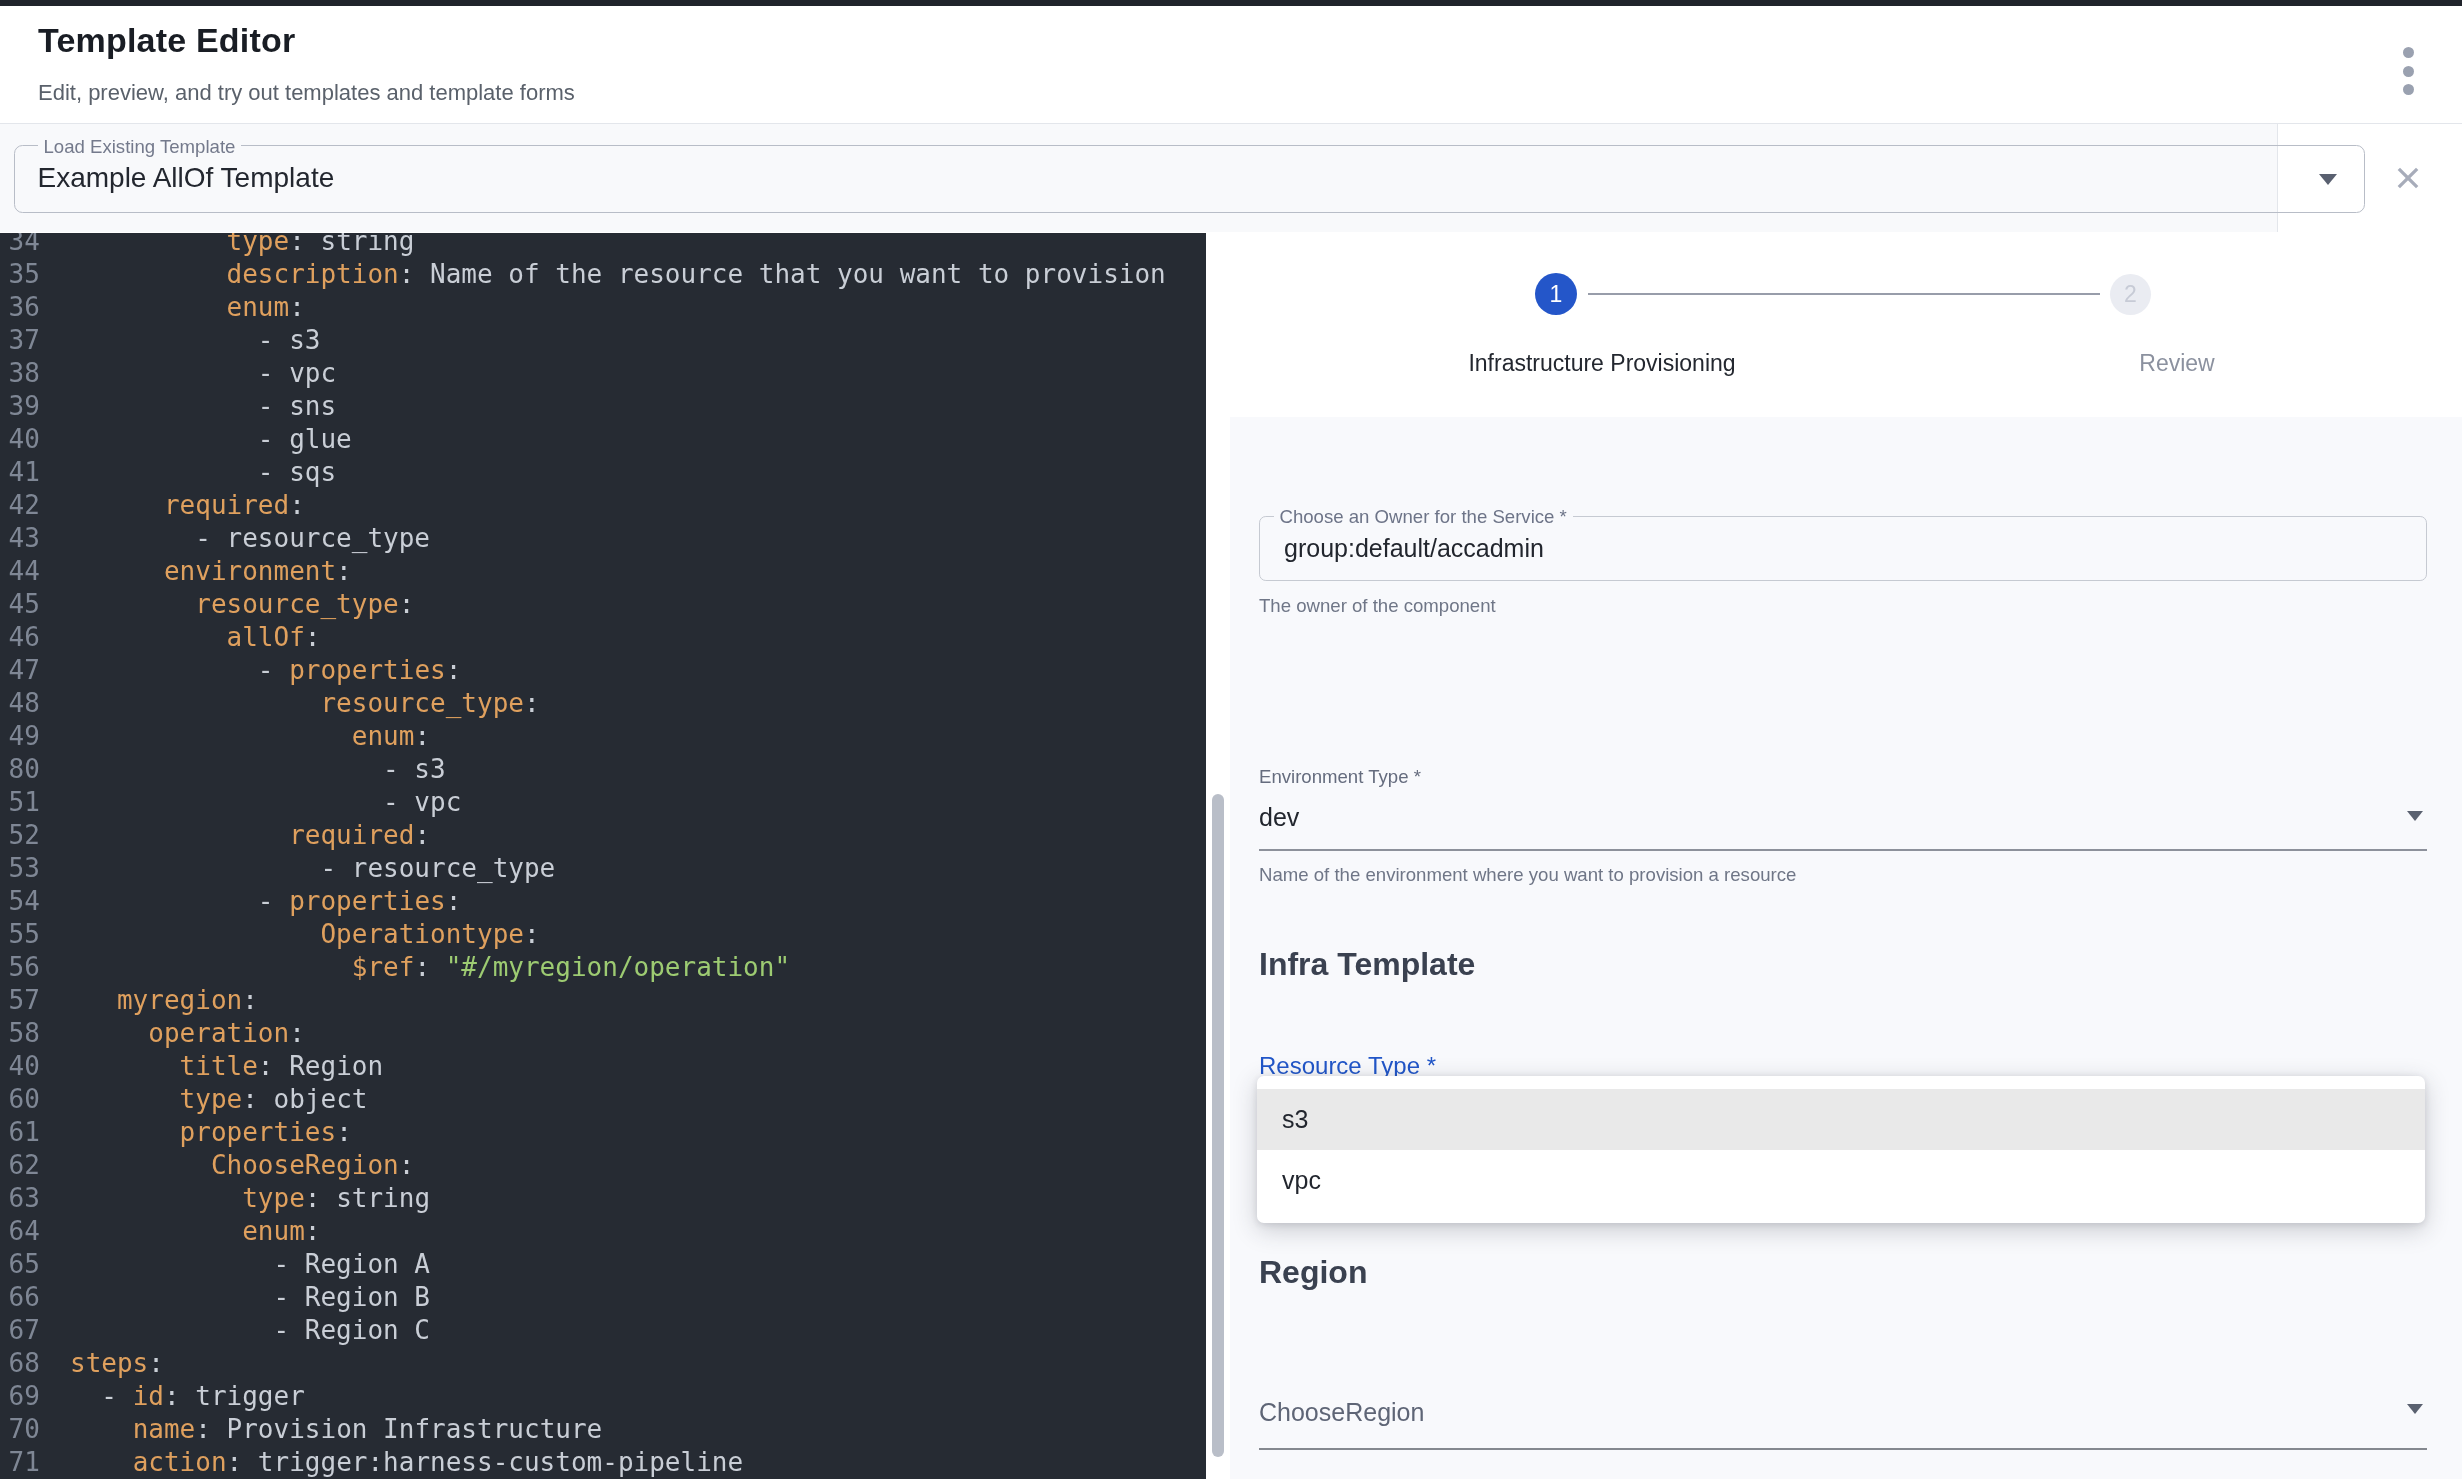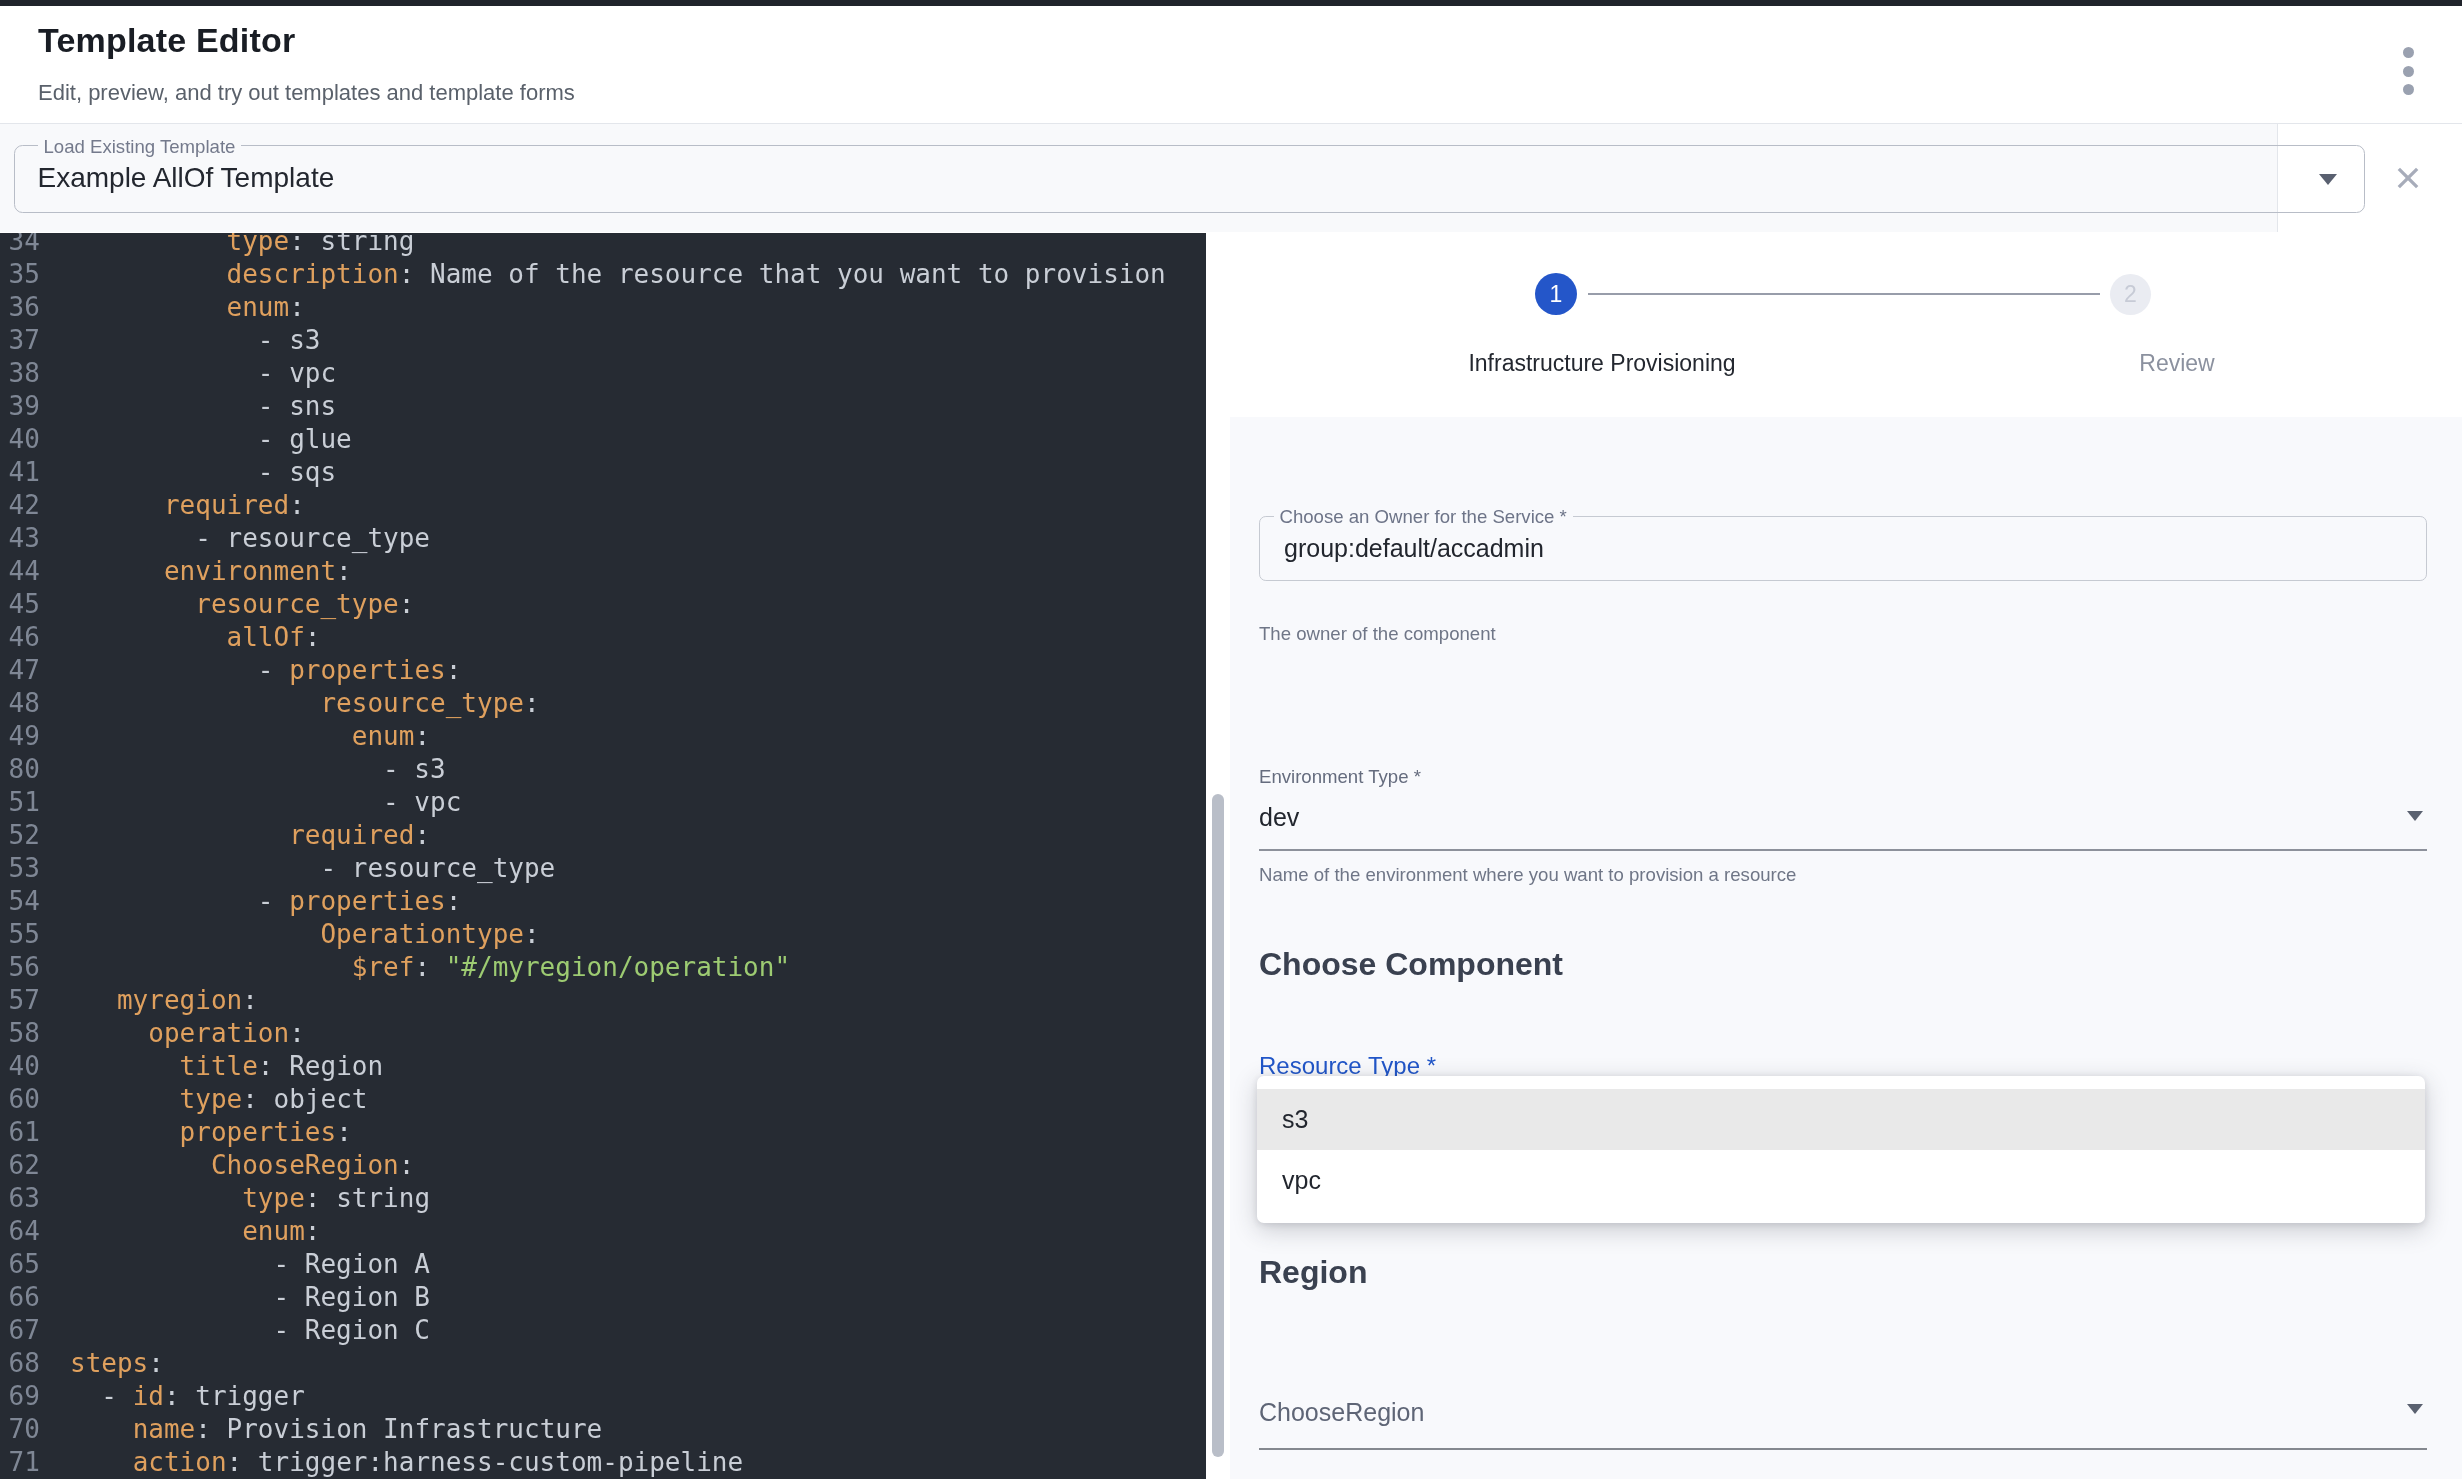--- a/index.html
+++ b/index.html
@@ -46,21 +46,21 @@
   .step-2 { left:880px; top:41px; width:41px; height:41px; background:#eaecf2; color:#c7cbd6; }
   .step-connector { position:absolute; left:358px; top:60px; width:512px; height:1.7px; background:#989daa; }
   .step-label { position:absolute; top:117px; transform:translateX(-50%); font-size:23px; white-space:nowrap;margin-left:46px; }
   .step-label-1 { left:326px; color:#23272f; font-weight:500; }
   .step-label-2 { left:901px; color:#8b919f; }
 
   
   .owner-box { position:absolute; left:29px; top:283px; width:1168px; height:65px; border:1.7px solid #c6cad2; border-radius:6.8px; cursor:text; }
   .owner-label { position:absolute; left:13.5px; top:-11px; font-size:18.6px; color:#6d7488; background:#f8f9fc; padding:0 6px; white-space:nowrap; }
   .owner-value { position:absolute; left:24px; top:0; height:62px; display:flex; align-items:center; font-size:25px; color:#22262e; }
-  .owner-helper { position:absolute; left:29px; top:362px; font-size:18.6px; color:#6f7687;margin-top:28px; }
+  .owner-helper { position:absolute; left:29px; top:362px; font-size:18.6px; color:#6f7687; }
 
   
   .env-label { position:absolute; left:29px; top:533px; font-size:18.6px; color:#656c7e; }
   .env-value { position:absolute; left:29px; top:570px; font-size:25px; color:#22262e; }
   .env-underline { position:absolute; left:29px; top:616px; width:1168px; height:1.7px; background:#8d919b; }
   .env-helper { position:absolute; left:29px; top:631px; font-size:18.6px; color:#6f7687; }
   .select-caret { position:absolute; width:0; height:0; border-left:8.5px solid transparent; border-right:8.5px solid transparent; border-top:10px solid #5a6170; }
   .env-caret { left:1177px; top:578px; }
 
   .section-heading { position:absolute; left:29px; font-size:32px; font-weight:600; color:#3a4150; }
@@ -168,21 +168,21 @@
     <span class="owner-value">group:default/accadmin</span>
   </div>
   <div class="owner-helper">The owner of the component</div>
 
   <div class="env-label">Environment Type *</div>
   <div class="env-value">dev</div>
   <span class="select-caret env-caret"></span>
   <div class="env-underline"></div>
   <div class="env-helper">Name of the environment where you want to provision a resource</div>
 
-  <div class="section-heading infra-heading">Choose Component</div>
+  <div class="section-heading infra-heading">Infra Template</div>
 
   <div class="resource-label">Resource Type *</div>
 
   <div class="dropdown">
       <div class="opt hl">s3</div>
       <div class="opt">vpc</div>
     </div>
 
   <div class="section-heading region-heading">Region</div>
 

